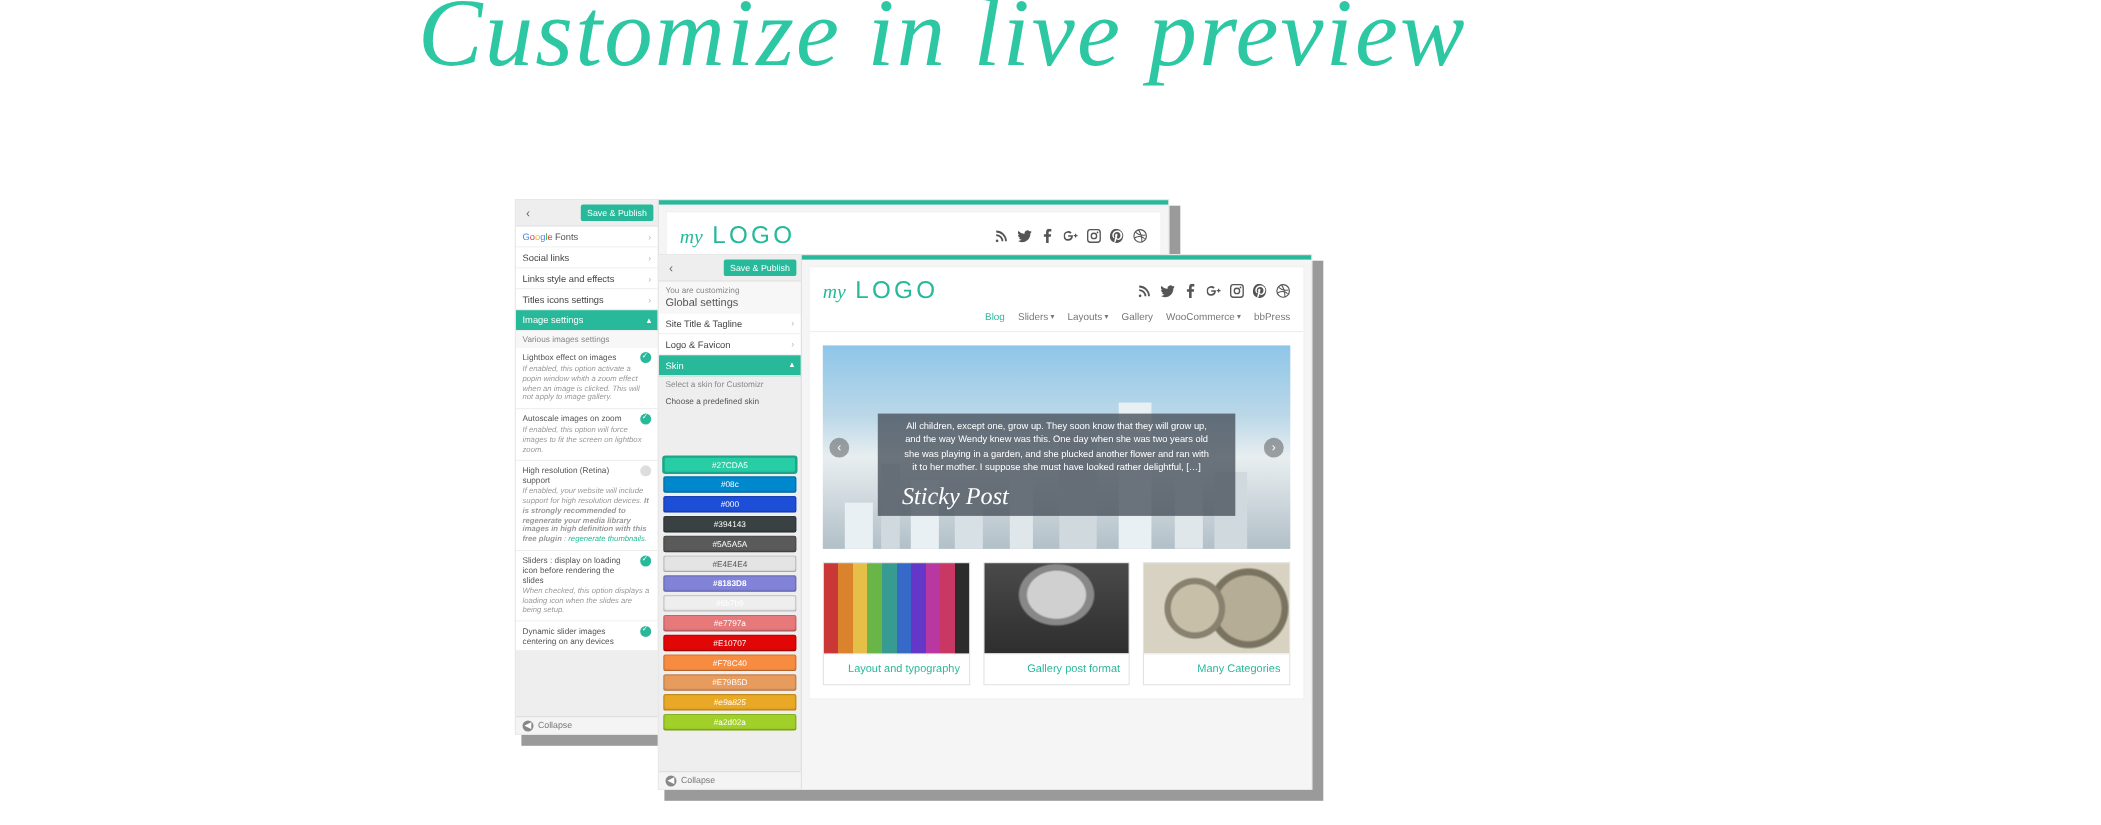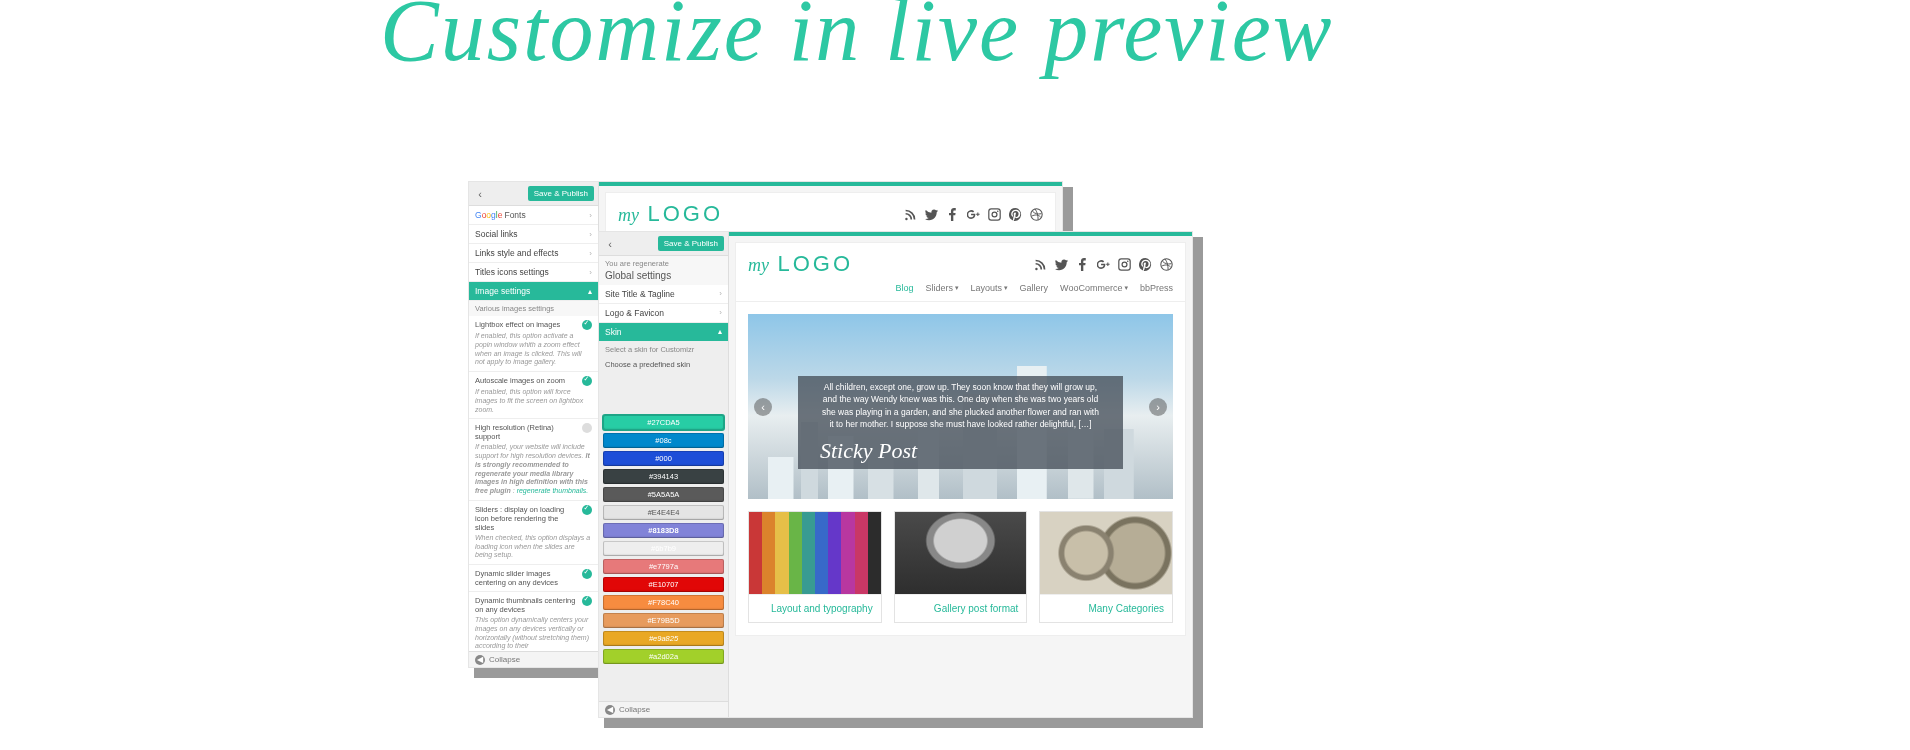--- a/index.html
+++ b/index.html
@@ -215,27 +215,20 @@
           <span class="tog"></span>
         </div>
       <em>When checked, this option displays a loading icon when the slides are being setup.</em>
     </div>
     <div class="cz-detail">
       <div class="dtitle">
           <span>Dynamic slider images centering on any devices</span>
           <span class="tog"></span>
         </div>
     </div>
-    <div class="cz-detail">
-      <div class="dtitle">
-          <span>Dynamic thumbnails centering on any devices</span>
-          <span class="tog"></span>
-        </div>
-      <em>This option dynamically centers your images on any devices vertically or horizontally (without stretching them) according to their</em>
-    </div>
 
     <div class="cz-collapse">
       <span class="ci">◀</span>
       <span>Collapse</span>
     </div>
   </div>
 
   <div class="preview">
     <div class="preview-accent"></div>
     <div class="site-wrap" style="height:60px;">
@@ -275,21 +268,21 @@
   </div>
 </div>
 
 <div class="win-front">
   <div class="cz-sidebar">
     <div class="cz-top">
       <span class="cz-back">‹</span>
       <span class="cz-save">Save &amp; Publish</span>
     </div>
     <div class="cz-subtle" style="line-height:1.3;">
-      <span>You are regenerate</span><br>
+      <span>You are customizing</span><br>
       <span style="color:#555;font-size:10px;">Global settings</span>
     </div>
     <div class="cz-row">
       <span>Site Title &amp; Tagline</span>
         <span class="chev">›</span>
     </div>
     <div class="cz-row">
       <span>Logo &amp; Favicon</span>
         <span class="chev">›</span>
     </div>

